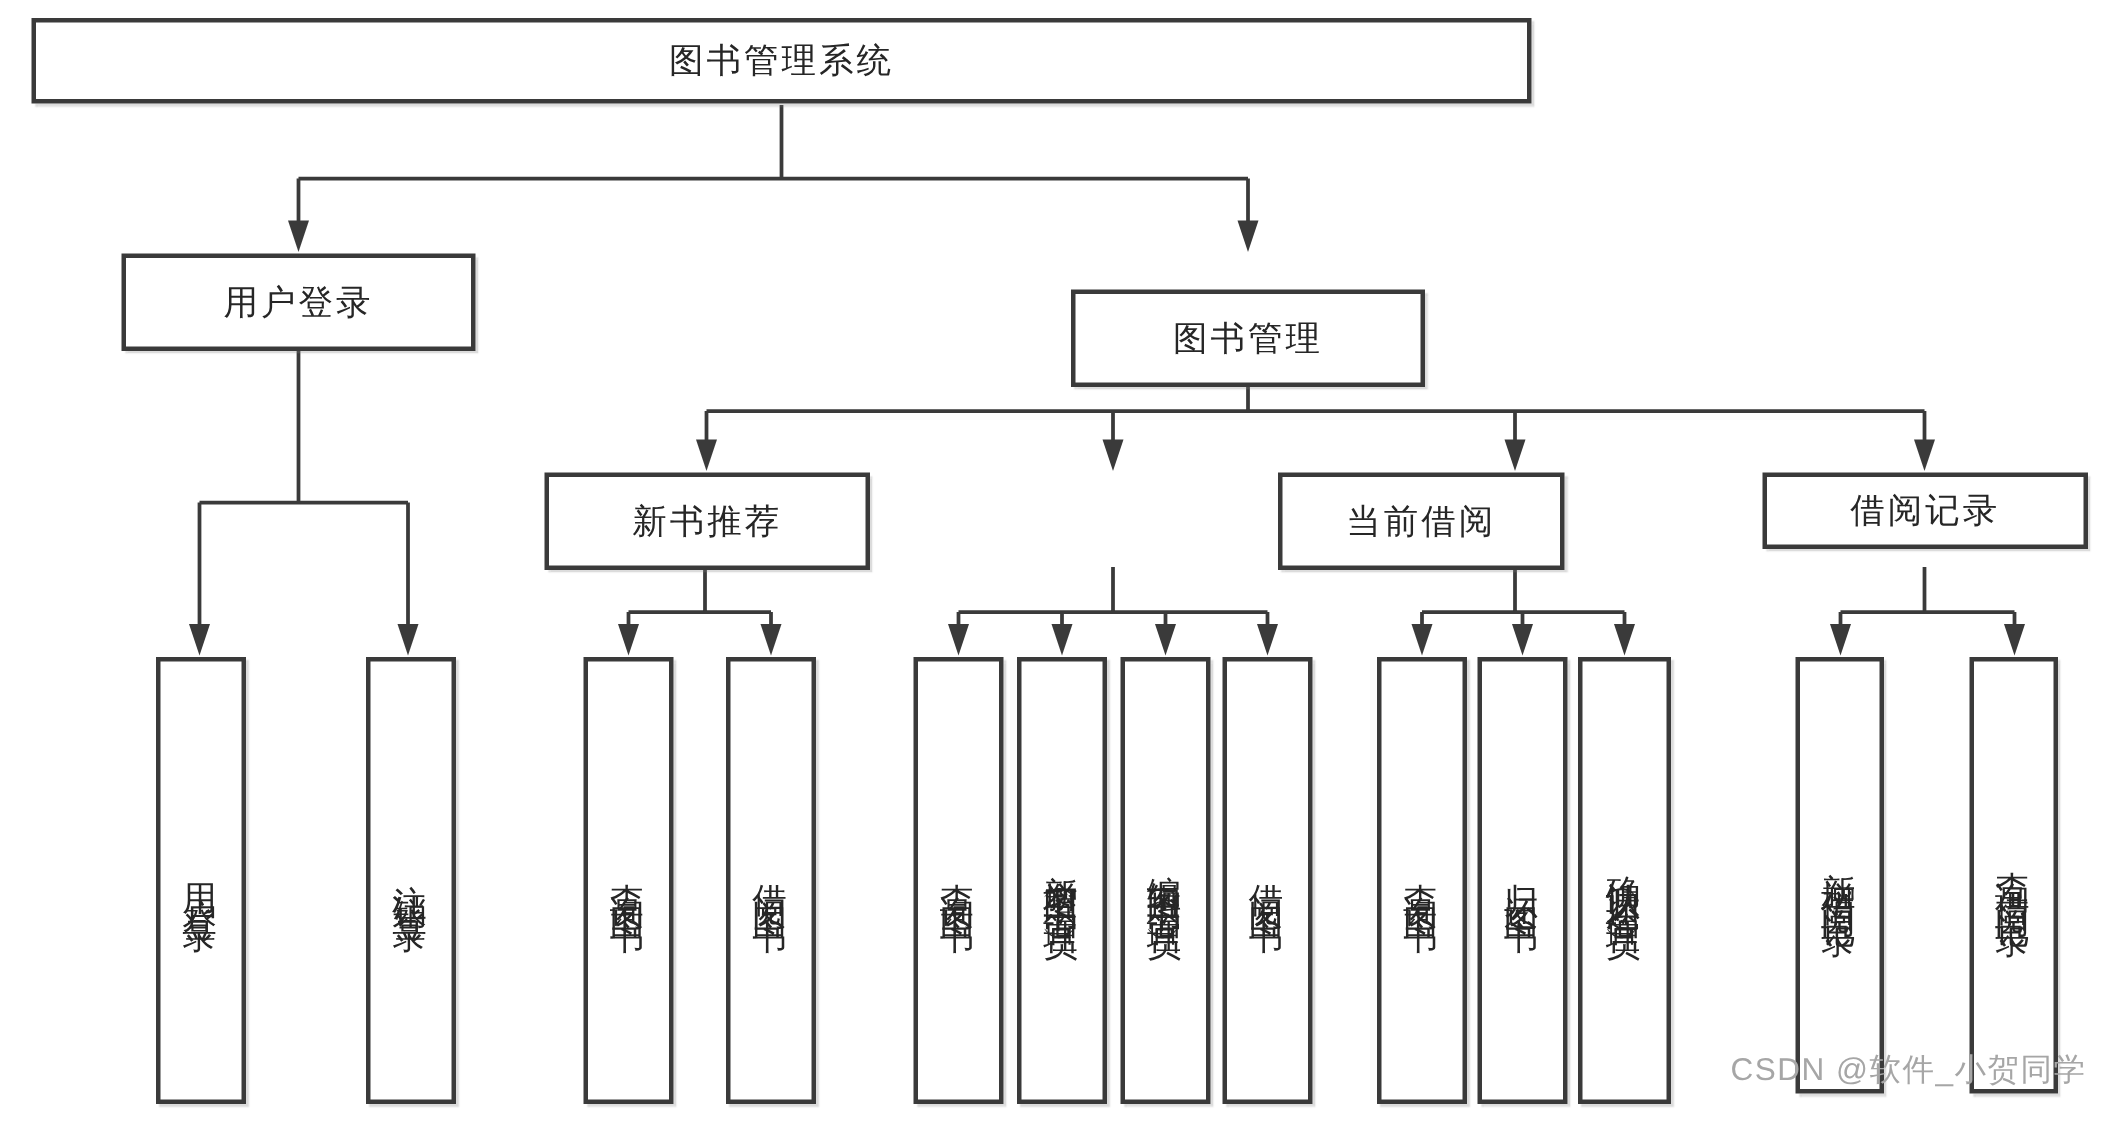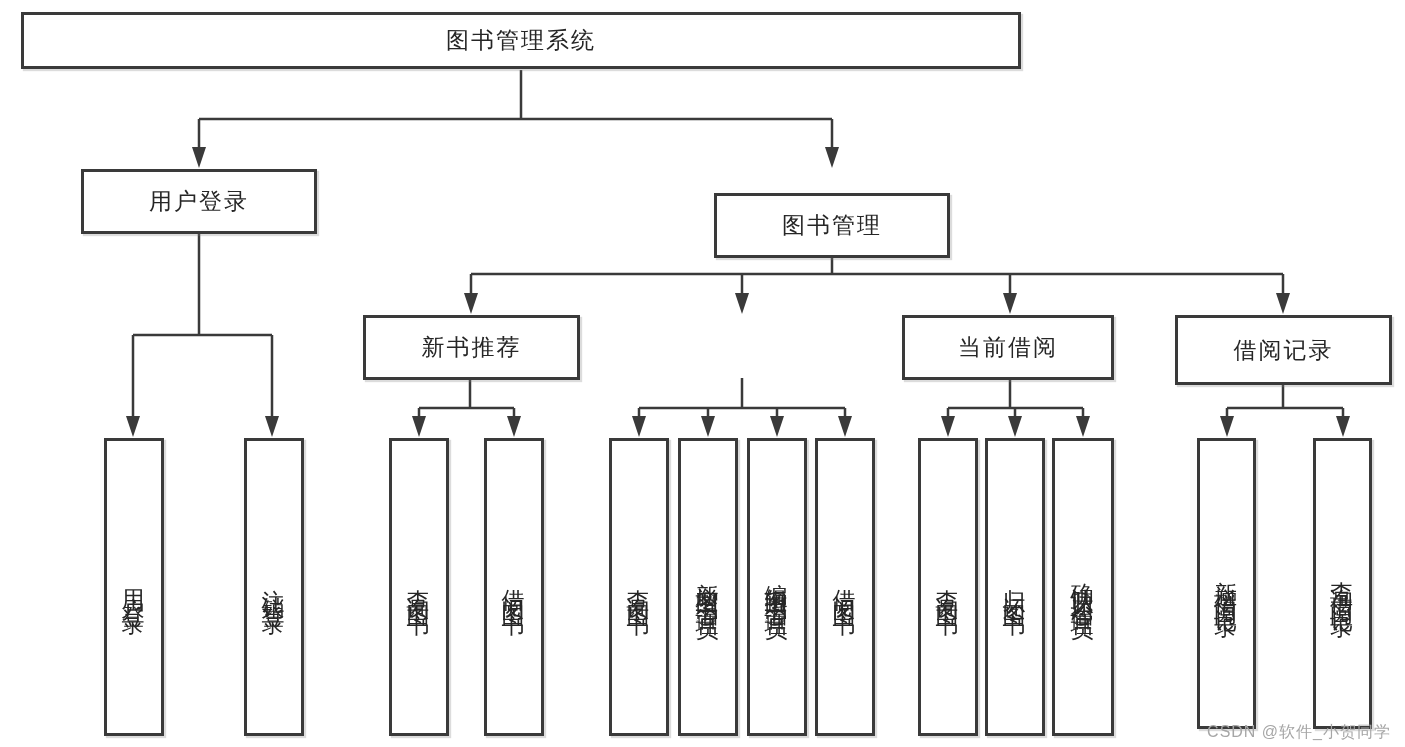--- a/index.html
+++ b/index.html
@@ -37,22 +37,22 @@
     text-orientation: mixed;
     font-size: 23px;
     white-space: nowrap;
   }
   .ls8  { letter-spacing: 8px; }
   .ls7  { letter-spacing: 7px; }
   .ls5  { letter-spacing: 5px; }
   .watermark {
     position: absolute;
     right: 14px;
-    bottom: 4px;
-    font-size: 16px;
+    bottom: 20px;
+    font-size: 21px;
     letter-spacing: 1px;
     color: #a6a6a6;
     white-space: nowrap;
   }
 </style>
 </head>
 <body>
 
 <div class="canvas">
 
@@ -96,24 +96,24 @@
   <div class="box hbox" style="left:81px; top:169px; width:236px; height:65px;">
     <span>用户登录</span>
   </div>
   <div class="box hbox" style="left:714px; top:169px; width:236px; height:65px;margin-top:24px;">
     <span>图书管理</span>
   </div>
 
   <div class="box hbox" style="left:363px; top:315px; width:217px; height:65px;text-align:center;">
     <span>新书推荐</span>
   </div>
-  <div class="box hbox" style="left:902px; top:315px; width:212px; height:65px;">
+  <div class="box hbox" style="left:852px; top:315px; width:191px; height:65px;">
     <span>当前借阅</span>
   </div>
-  <div class="box hbox" style="left:1175px; top:315px; width:217px; height:70px;">
+  <div class="box hbox" style="left:1175px; top:315px; width:217px; height:51px;">
     <span>借阅记录</span>
   </div>
 
   <div class="box vbox" style="left:104px; top:438px; width:60px; height:298px;">
     <span class="ls8">用户登录</span>
   </div>
   <div class="box vbox" style="left:244px; top:438px; width:60px; height:298px;">
     <span class="ls8">注销登录</span>
   </div>
 

